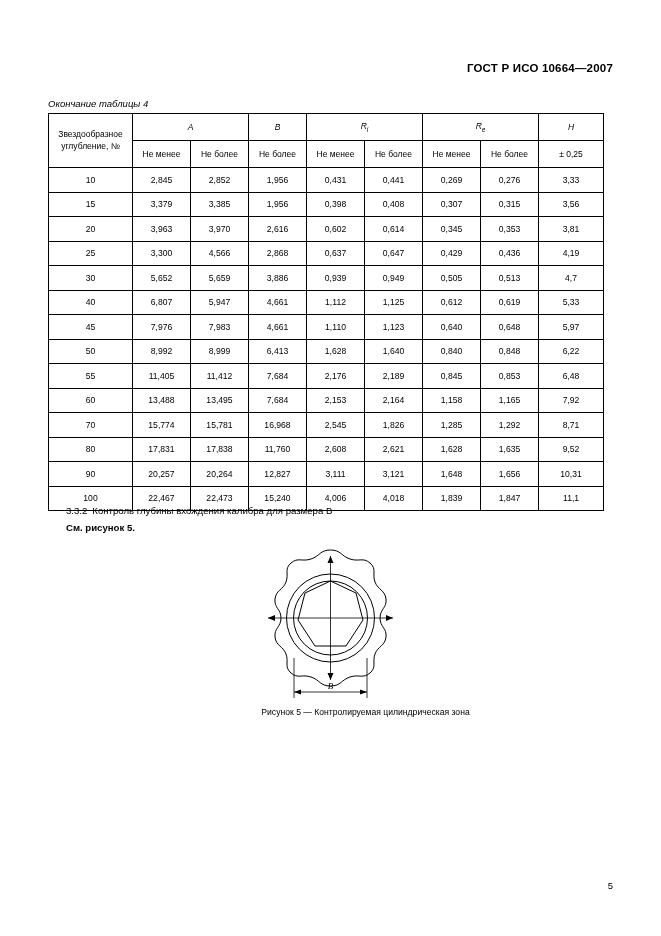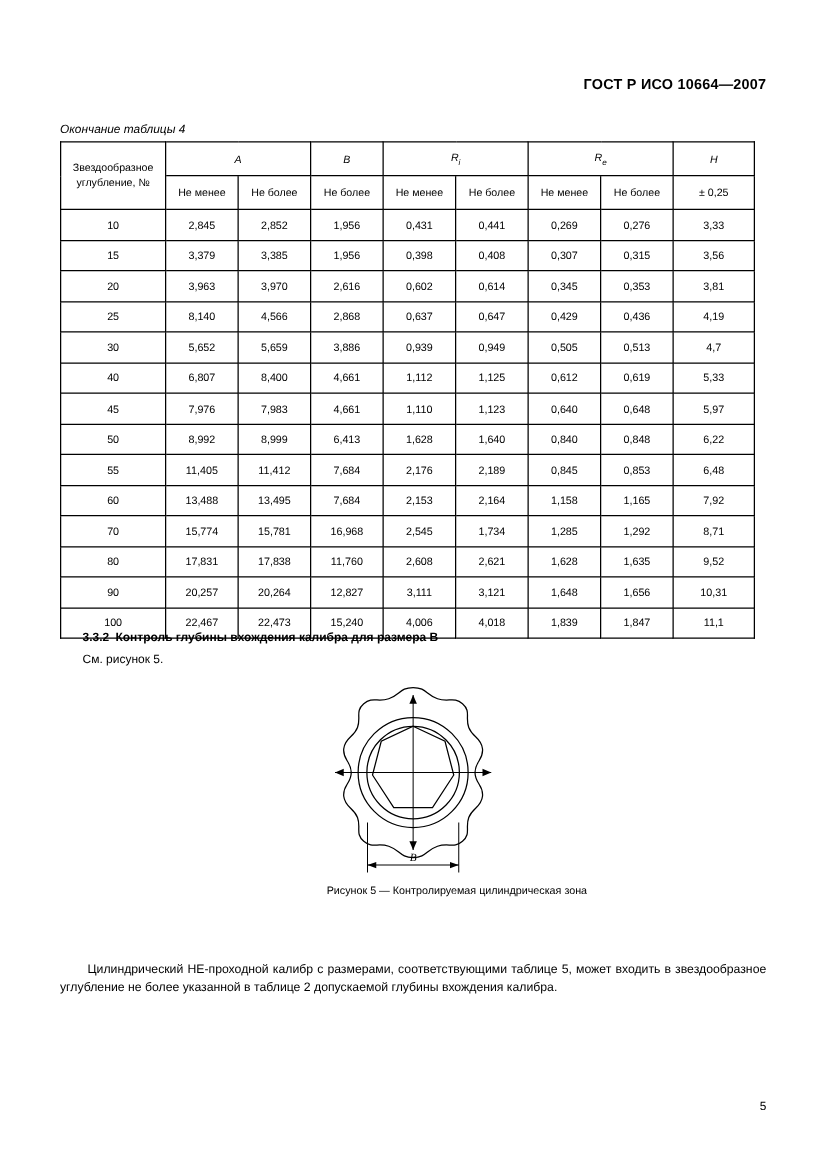--- a/index.html
+++ b/index.html
@@ -73,28 +73,29 @@
   table.data tbody td {
     height: 23.5px;
     font-size: 8.6px;
   }
   sub { font-size: 6.5px; }
   .sec-title {
     position: absolute;
     left: 66px;
     top: 505px;
     font-size: 9.6px;
-    font-weight: bold;
+    font-weight: normal;
   }
   .sec-title .num { margin-right: 5px; }
   .sec-note {
     position: absolute;
     left: 66px;
     top: 522px;
     font-size: 9.6px;
+    font-weight: bold;
   }
   .figure {
     position: absolute;
     left: 0;
     top: 540px;
     width: 661px;
     height: 170px;
   }
   .fig-caption {
     position: absolute;
@@ -192,21 +193,21 @@
         <td>3,970</td>
         <td>2,616</td>
         <td>0,602</td>
         <td>0,614</td>
         <td>0,345</td>
         <td>0,353</td>
         <td>3,81</td>
       </tr>
       <tr>
         <td>25</td>
-        <td>8,140</td>
+        <td>3,300</td>
         <td>4,566</td>
         <td>2,868</td>
         <td>0,637</td>
         <td>0,647</td>
         <td>0,429</td>
         <td>0,436</td>
         <td>4,19</td>
       </tr>
       <tr>
         <td>30</td>
@@ -215,21 +216,21 @@
         <td>3,886</td>
         <td>0,939</td>
         <td>0,949</td>
         <td>0,505</td>
         <td>0,513</td>
         <td>4,7</td>
       </tr>
       <tr>
         <td>40</td>
         <td>6,807</td>
-        <td>8,400</td>
+        <td>5,947</td>
         <td>4,661</td>
         <td>1,112</td>
         <td>1,125</td>
         <td>0,612</td>
         <td>0,619</td>
         <td>5,33</td>
       </tr>
       <tr>
         <td>45</td>
         <td>7,976</td>
@@ -273,21 +274,21 @@
         <td>1,158</td>
         <td>1,165</td>
         <td>7,92</td>
       </tr>
       <tr>
         <td>70</td>
         <td>15,774</td>
         <td>15,781</td>
         <td>16,968</td>
         <td>2,545</td>
-        <td>1,734</td>
+        <td>1,826</td>
         <td>1,285</td>
         <td>1,292</td>
         <td>8,71</td>
       </tr>
       <tr>
         <td>80</td>
         <td>17,831</td>
         <td>17,838</td>
         <td>11,760</td>
         <td>2,608</td>
@@ -379,17 +380,16 @@
       <g fill="#000000">
         <polygon points="294,152 301,149.5 301,154.5"></polygon>
         <polygon points="367,152 360,149.5 360,154.5"></polygon>
       </g>
       <text x="330.5" y="149" text-anchor="middle" font-family="Liberation Serif, serif" font-style="italic" font-size="9" fill="#000000">B</text>
     </svg>
   </div>
 
   <div class="fig-caption">Рисунок 5 — Контролируемая цилиндрическая зона</div>
 
-  <div class="body-text">Цилиндрический НЕ-проходной калибр с размерами, соответствующими таблице 5, может входить в звездообразное углубление не более указанной в таблице 2 допускаемой глубины вхождения калибра.</div>
 
   <div class="page-number">5</div>
 
 </div>
 
 </body></html>

